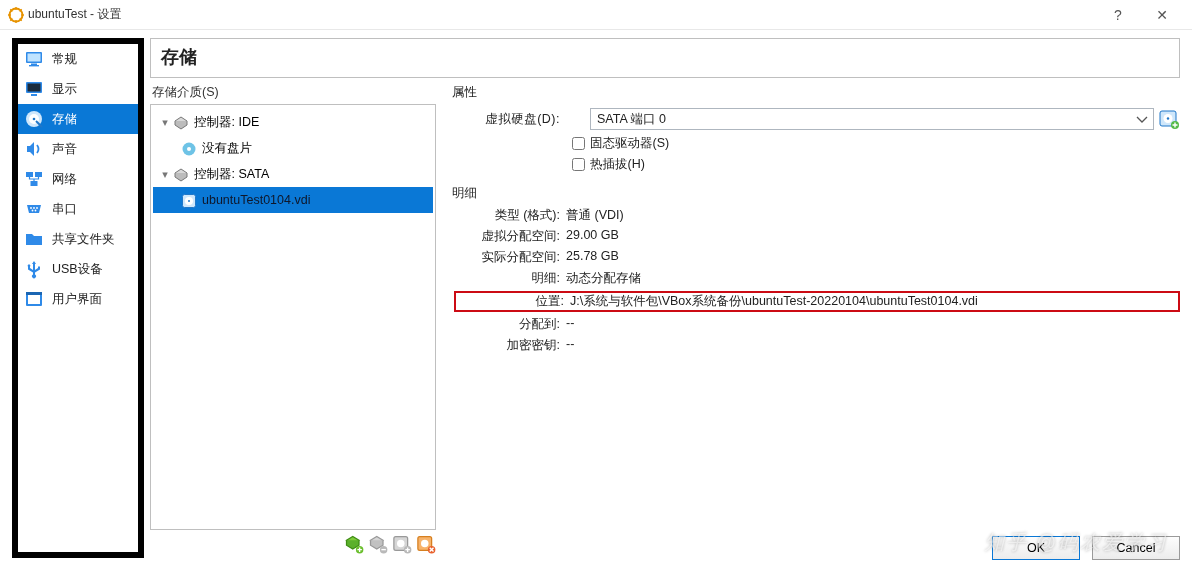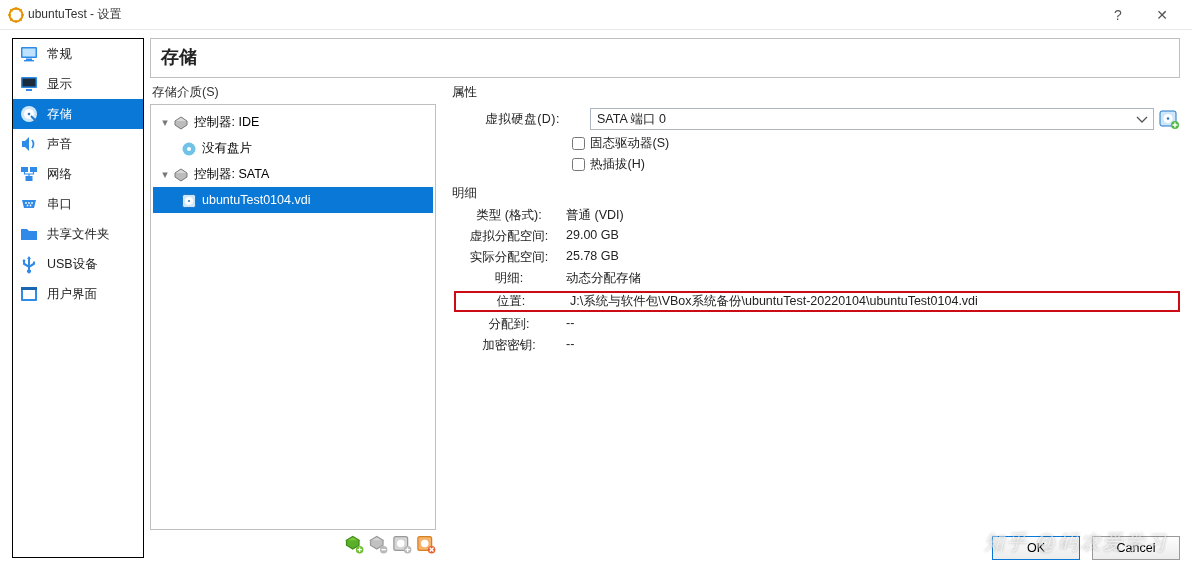--- a/index.html
+++ b/index.html
@@ -10,35 +10,35 @@
     .titlebar .title-icon { width:16px; height:16px; margin-right:4px; }
     .titlebar .title-text { flex:0 0 auto; }
     .titlebar .title-spacer { flex:1; }
     .titlebar .title-btn { width:44px; text-align:center; font-size:14px; color:#555; cursor:default; }
 
     
     .outer { position:absolute; top:30px; left:0; right:0; bottom:0; padding:8px 12px 12px 12px; }
     .body-split { display:flex; height:100%; gap:6px; }
 
     
-    .sidebar { width:132px; border:1px solid #000000; background:#fff; overflow:hidden; }
+    .sidebar { width:132px; border:6px solid #000000; background:#fff; overflow:hidden; }
     .sidebar-item { display:flex; align-items:center; height:30px; padding-left:6px; cursor:default; font-size:12.5px; color:#222; }
     .sidebar-item.selected { background:#0a78d6; color:#fff; }
     .sidebar-item .sb-icon { width:20px; height:20px; margin-right:8px; flex:0 0 20px; }
 
     
     .main-col { flex:1; display:flex; flex-direction:column; }
     .page-title-box { border:1px solid #bfbfbf; padding:6px 10px 8px 10px; font-size:18px; font-weight:600; color:#222; }
     .page-body { flex:1; display:flex; margin-top:0; }
 
     .storage-pane { width:286px; display:flex; flex-direction:column; }
     .storage-label { font-size:12.5px; padding:6px 0 3px 2px; color:#333; }
     .storage-tree { flex:1; border:1px solid #bfbfbf; background:#fff; padding:4px 2px; font-size:12.5px; line-height:26px; position:relative; }
     .tree-row { display:flex; align-items:center; height:26px; white-space:nowrap; }
-    .tree-row.sel { background:#0a78d6; color:#ffffff; }
+    .tree-row.sel { background:#0a78d6; color:#0f172a; }
     .tree-indent-1 { padding-left:6px; }
     .tree-indent-2 { padding-left:28px; }
     .tree-toggle { width:12px; text-align:center; font-size:11px; color:#777; margin-right:2px; }
     .tree-icon { width:16px; height:16px; margin-right:5px; flex:0 0 16px; }
     .storage-toolbar { display:flex; justify-content:flex-end; gap:4px; padding:4px 0; }
     .tb-btn { width:20px; height:20px; display:flex; align-items:center; justify-content:center; }
 
     .gap-col { width:14px; }
 
     .attr-pane { flex:1; display:flex; flex-direction:column; font-size:12.5px; color:#222; }
@@ -47,21 +47,21 @@
     .attr-row .lab { width:108px; text-align:right; padding-right:6px; letter-spacing:0.5px; }
     .attr-select-wrap { flex:1; display:flex; align-items:center;padding-left:24px; }
     .attr-select { flex:1; height:22px; border:1px solid #aeb6bf; background:#fff; display:flex; align-items:center; padding:0 6px; font-size:12.5px; position:relative; }
     .attr-select .caret { position:absolute; right:3px; top:2px; width:16px; height:16px; }
     .attr-select-btn { width:22px; height:22px; margin-left:4px; }
     .chk-row { display:flex; align-items:center; margin:2px 0 2px 122px; }
     .chk-row input { margin-right:5px; }
 
     .detail-title { padding:10px 0 3px 2px; }
     .detail-row { display:flex; margin:2px 0 2px 8px; }
-    .detail-row .lab { width:108px; text-align:center; padding-right:6px; }
+    .detail-row .lab { width:108px; text-align:right; padding-right:6px; }
     .detail-row .val { flex:1; }
     .detail-row.boxed { border:2px solid #cc0b14; margin-left:4px; padding:0 2px; }
     .detail-row.boxed .lab { width:112px; }
 
     .footer { position:absolute; bottom:10px; right:12px; display:flex; gap:12px; }
     .btn { width:88px; height:24px; border:1px solid #9a9a9a; background:linear-gradient(#fdfdfd,#ececec); font-size:12.5px; display:flex; align-items:center; justify-content:center; cursor:default; }
     .btn.primary { border:1.5px solid #0a78d6; }
 
     .watermark { position:absolute; bottom:14px; right:24px; font-size:20px; font-style:italic; letter-spacing:2px; color:rgba(255,255,255,0.55); text-shadow:0 0 3px rgba(0,0,0,0.3); pointer-events:none; z-index:50; font-weight:500; }
   </style>

